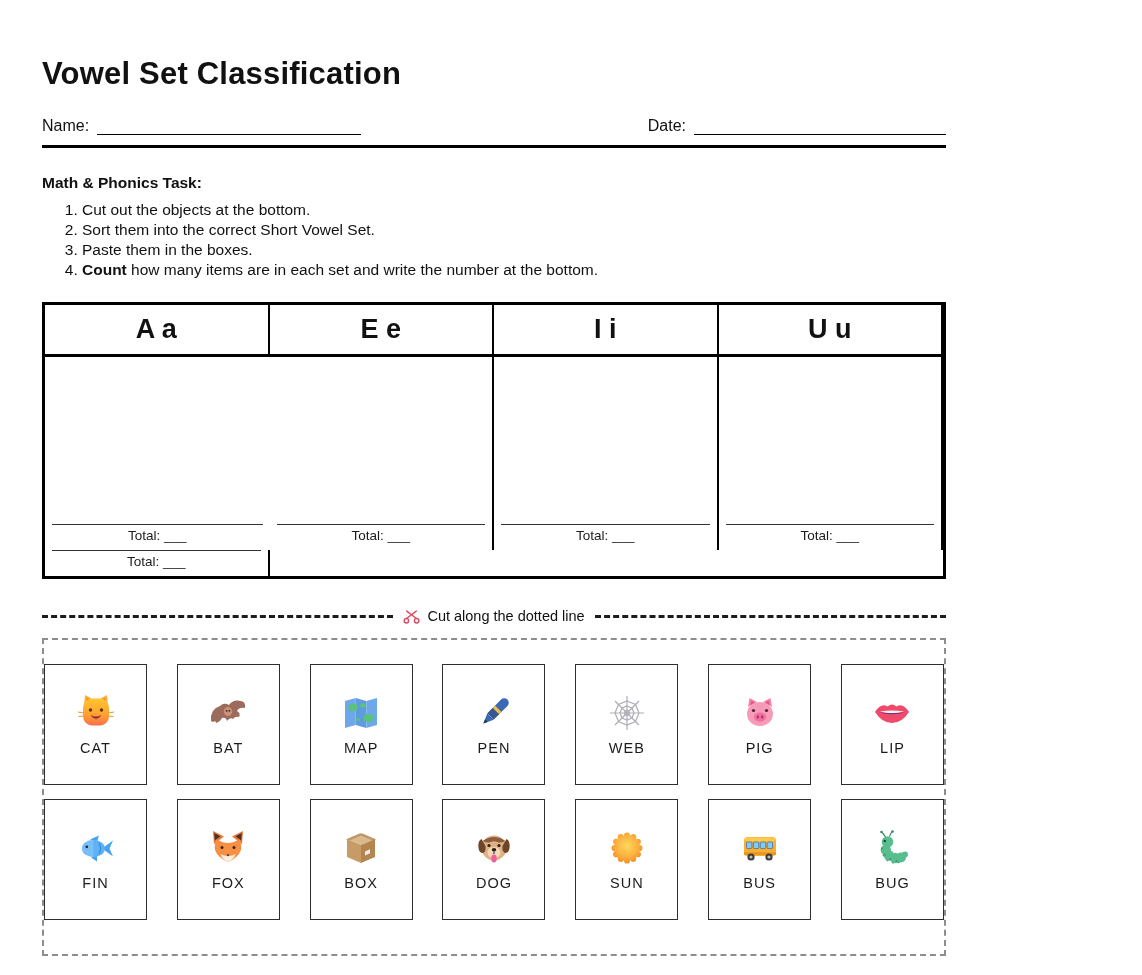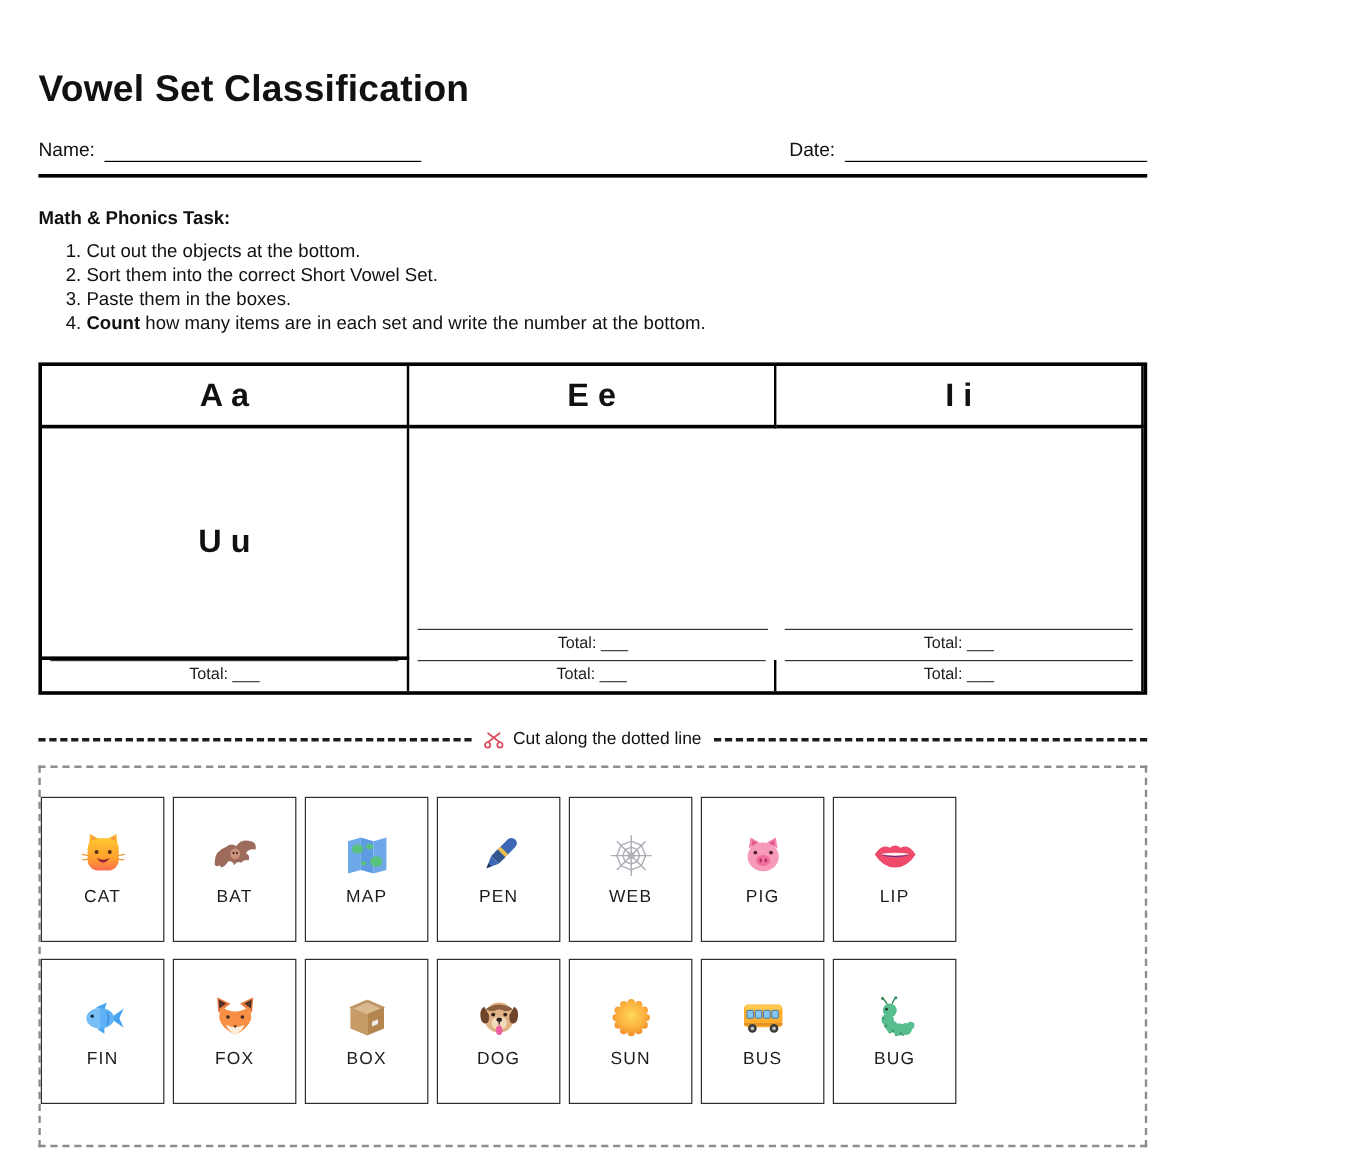--- a/index.html
+++ b/index.html
@@ -1,48 +1,48 @@
 <!DOCTYPE html>
 <html><head>
 <meta charset="utf-8">
 <style>
   html,body{margin:0;padding:0;background:#ffffff;}
   .page{
     width:988px;height:975px;box-sizing:border-box;
-    padding:0 32px;background:#fff;color:#111;
+    padding:0 42px;background:#fff;color:#111;
     font-family:"Liberation Sans",sans-serif;overflow:hidden;
   }
   .title{margin:0;padding-top:56px;font-size:31px;font-weight:700;letter-spacing:.2px;}
   .name-date{display:flex;align-items:flex-end;margin-top:25px;font-size:16px;}
   .field{display:flex;align-items:flex-end;}
   .write-line{display:inline-block;border-bottom:1.5px solid #000;height:1.05em;}
   .name-line{width:264px;margin-left:8px;}
   .date-field{margin-left:auto;}
   .date-line{width:252px;margin-left:8px;}
   .rule{border:none;border-top:3px solid #000;margin:10px 0 0 0;}
   .task-heading{margin-top:26px;font-size:15.5px;font-weight:700;}
   ol.steps{margin:9px 0 0 0;padding-left:40px;font-size:15.5px;line-height:1.17;}
   ol.steps li{margin-bottom:2px;}
   .vowel-table{
-    margin-top:22px;display:grid;grid-template-columns:repeat(3,1fr);
+    margin-top:22px;display:grid;grid-template-columns:repeat(4,1fr);
     grid-template-rows:52px 193px;border:3px solid #000;
   }
   .vt-cell{border-right:2px solid #000;}
   .vt-cell:nth-child(5n){border-right:none;}
   .vt-header{border-bottom:3px solid #000;display:flex;align-items:center;justify-content:center;
     font-size:27px;font-weight:700;white-space:pre;}
   .vt-body{display:flex;flex-direction:column;justify-content:flex-end;}
   .total-line{border-top:1.3px solid #333;margin:0 7px;}
   .total-label{text-align:center;font-size:13.5px;padding:3px 0 7px 0;color:#1b1b1b;}
   .cut-row{display:flex;align-items:center;margin-top:29px;}
   .dash-seg{flex:1;border-top:3px dashed #1c1c1c;height:0;}
   .cut-center{display:flex;gap:7px;padding:0 10px;font-size:14.5px;color:#101010;}
   .scissors{display:flex;align-items:center;}
   .cutout-box{margin-top:13px;border:2px dashed #8d8d8d;height:318px;box-sizing:border-box;padding-top:24px;}
-  .cutout-row{display:flex;justify-content:flex-start;gap:7px;}
+  .cutout-row{display:flex;justify-content:space-between;gap:7px;}
   .cutout-row + .cutout-row{margin-top:14px;}
   .card{
     width:103px;height:121px;background:#fff;border:1.4px solid #2e2e2e;box-sizing:border-box;
     display:flex;flex-direction:column;align-items:center;justify-content:center;
   }
   .card-icon{height:40px;width:40px;display:flex;align-items:center;justify-content:center;}
   .card-label{margin-top:7px;font-size:14.5px;letter-spacing:1px;color:#1c1c1c;}
 </style>
 </head>
 <body>

